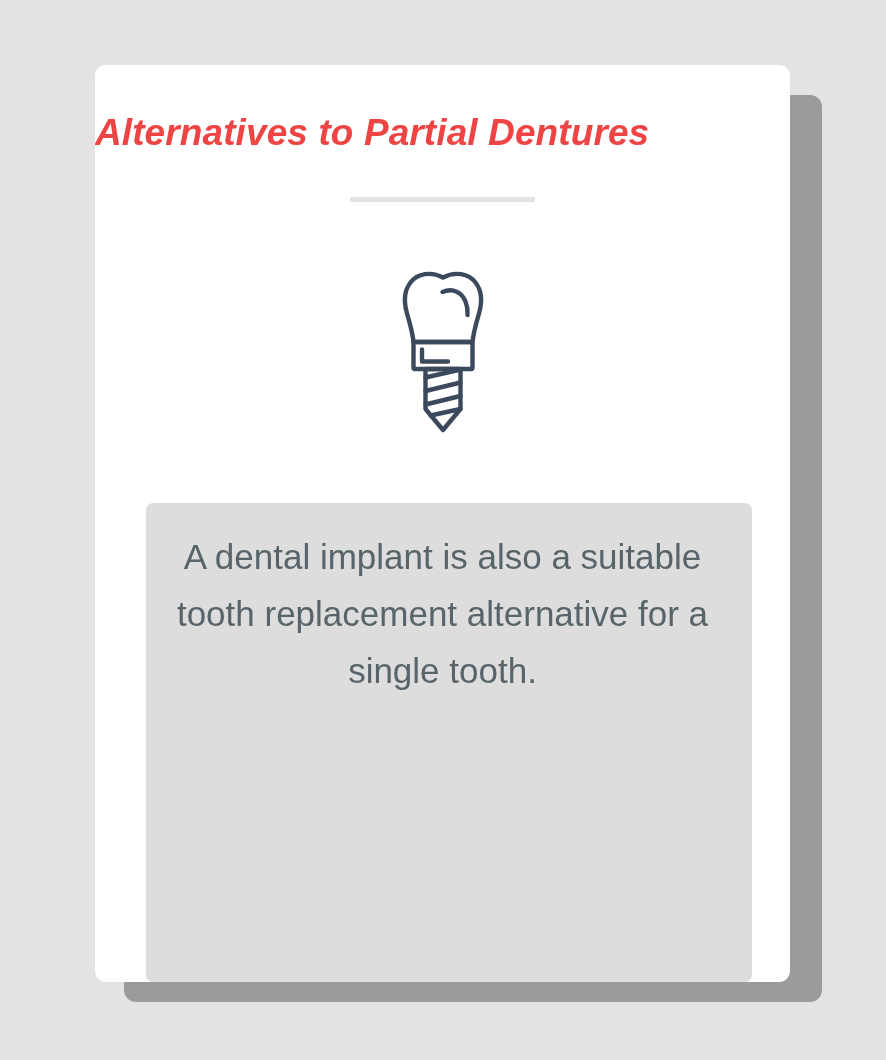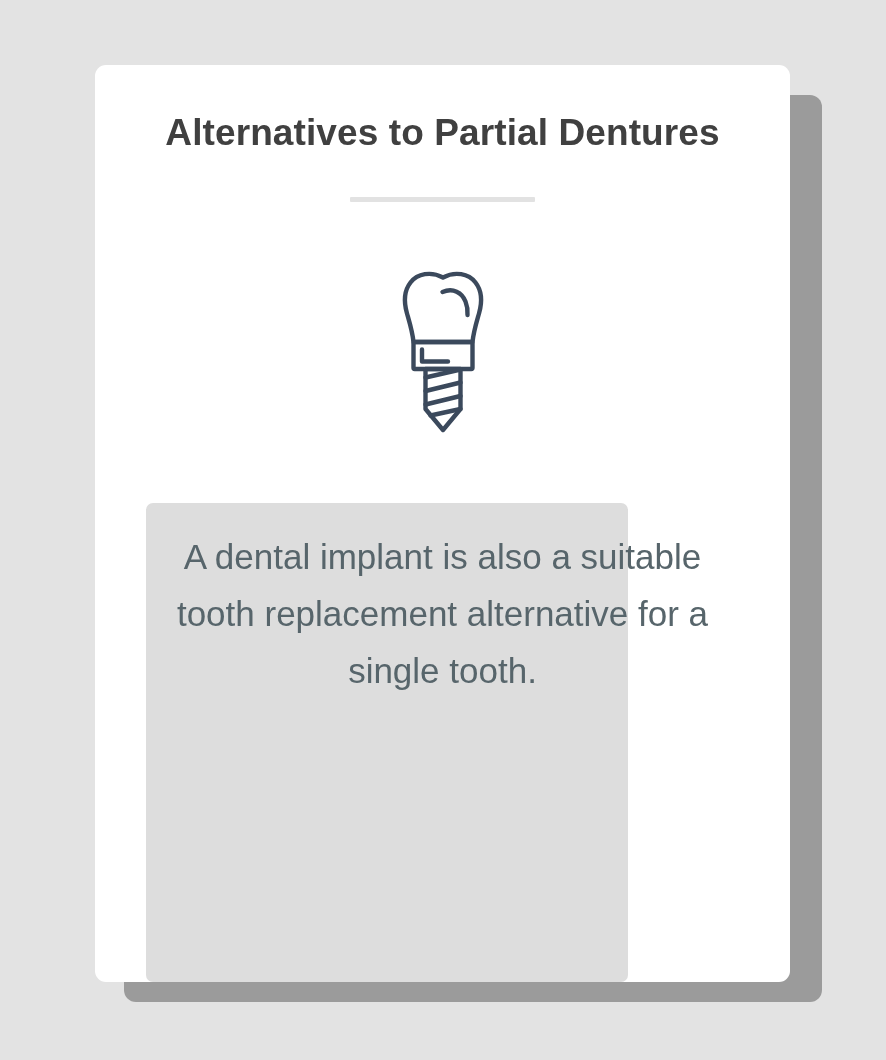--- a/index.html
+++ b/index.html
@@ -44,24 +44,25 @@
     background: #ffffff;
     border-radius: 11px;
     overflow: hidden;
   }
 
   .card-title {
     position: absolute;
     left: 0;
     top: 47px;
     width: 695px;
-    text-align: center;
+    text-align: left;
     font-size: 37px;
     font-weight: bold;
-    color: #404040;
+    font-style: italic;
+    color: #ef4444;
     letter-spacing: 0.1px;
     white-space: nowrap;
   }
 
   .title-divider {
     position: absolute;
     left: 255px;
     top: 132px;
     width: 185px;
     height: 5px;
@@ -82,21 +83,21 @@
   .implant-icon {
     display: block;
     width: 92px;
     height: 165px;
   }
 
   .text-panel {
     position: absolute;
     left: 51px;
     top: 438px;
-    width: 482px;
+    width: 606px;
     height: 479px;
     background: #dddddd;
     border-radius: 7px;
   }
 
   .panel-text {
     position: absolute;
     left: 26px;
     top: 25px;
     width: 541px;

